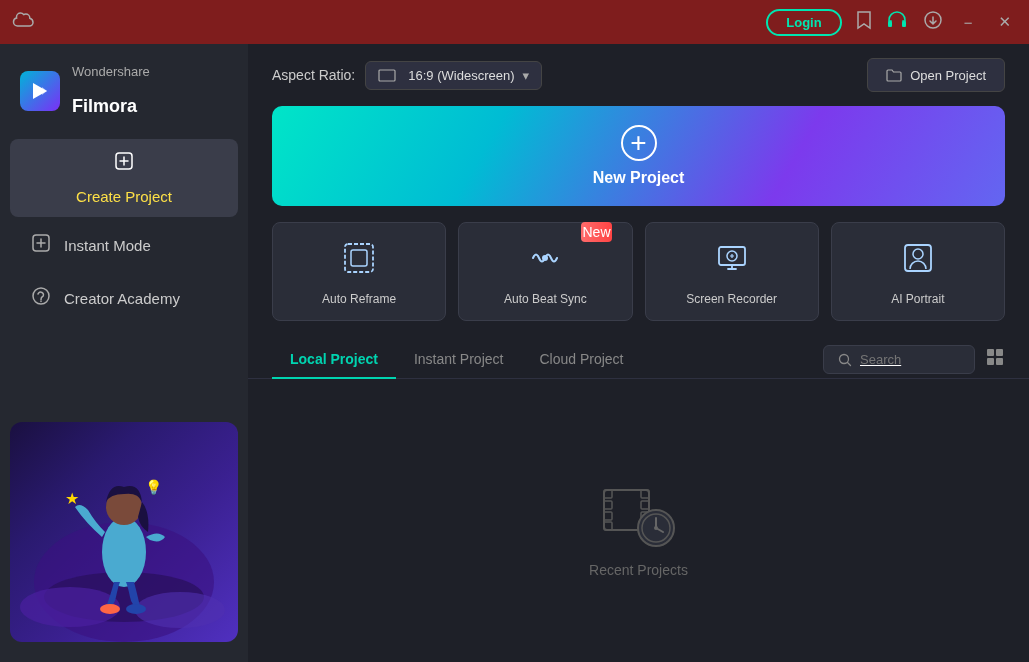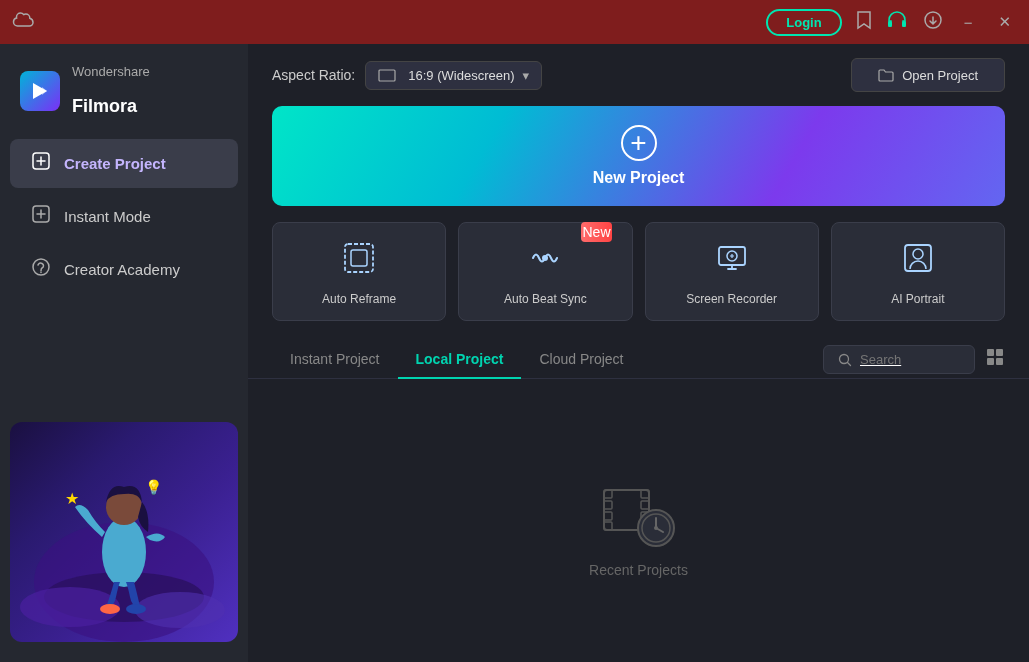--- a/index.html
+++ b/index.html
@@ -115,22 +115,23 @@
       padding: 12px 20px;
       cursor: pointer;
       border-radius: 8px;
       margin: 2px 10px;
       font-size: 15px;
       color: #ccc;
       transition: background 0.2s;
     }
     .nav-item.active {
       background: #3a3d4a;
-      color: #c4b5fd;
-      font-weight: 700;
+      color: #fde047;
+      font-weight: 400;
+      flex-direction: column;
     }
     .nav-icon {
       font-size: 18px;
       width: 22px;
       text-align: center;
     }
 
     .sidebar-illustration {
       margin-top: auto;
       padding: 10px;
@@ -184,21 +185,21 @@
       min-width: 170px;
     }
     .aspect-dropdown svg { flex-shrink: 0; }
     .open-project-btn {
       display: flex;
       align-items: center;
       gap: 8px;
       background: #2e3040;
       border: 1px solid #444;
       border-radius: 6px;
-      padding: 8px 26px;
+      padding: 8px 18px;
       cursor: pointer;
       font-size: 13px;
       color: #ddd;
     }
 
     
     .new-project-banner {
       margin: 0 24px 16px 24px;
       background: linear-gradient(120deg, #00e5c8 0%, #00bcd4 30%, #7c3aed 70%, #6366f1 100%);
       border-radius: 10px;
@@ -535,22 +536,22 @@
             <path d="M9 28C9 23.6 12.6 20 17 20C21.4 20 25 23.6 25 28" stroke="#aad4ff" stroke-width="1.5" fill="none"></path>
           </svg>
         </div>
         <span class="feature-card-label">AI Portrait</span>
       </div>
 
     </div>
 
     <div class="project-tabs">
       <div class="tabs-left">
+        <div class="tab-item active">Local Project</div>
         <div class="tab-item">Instant Project</div>
-        <div class="tab-item active">Local Project</div>
         <div class="tab-item">Cloud Project</div>
       </div>
       <div class="tabs-right">
         <div class="search-box">
           <svg width="14" height="14" viewBox="0 0 14 14" fill="none">
             <circle cx="6" cy="6" r="4.5" stroke="#888" stroke-width="1.3" fill="none"></circle>
             <path d="M9.5 9.5L12.5 12.5" stroke="#888" stroke-width="1.3" stroke-linecap="round"></path>
           </svg>
           <input type="text" style="background: transparent; border: none; outline: none; color: rgb(136, 136, 136); font-size: 13px; width: 100px;" placeholder="Search">
         </div>

